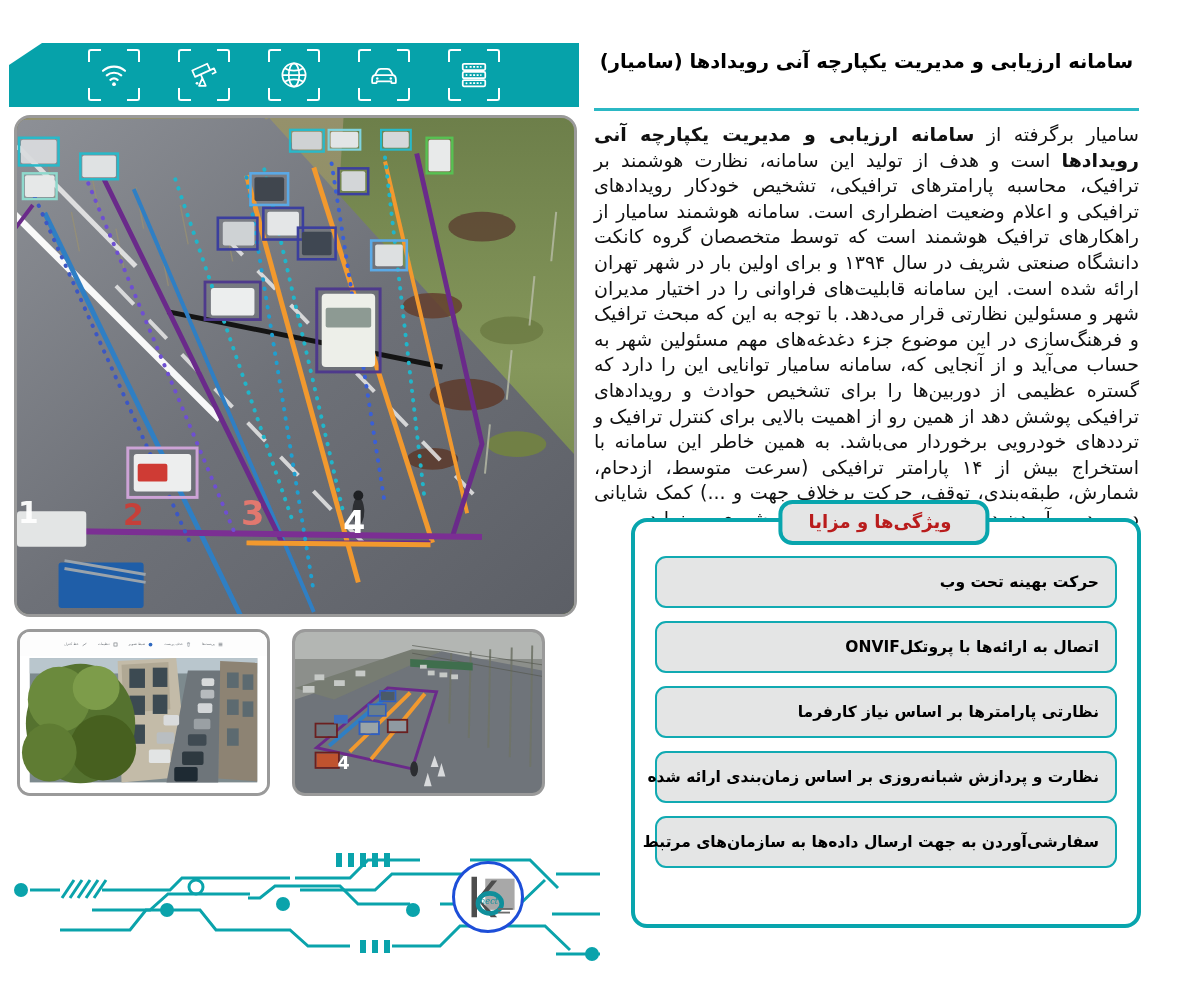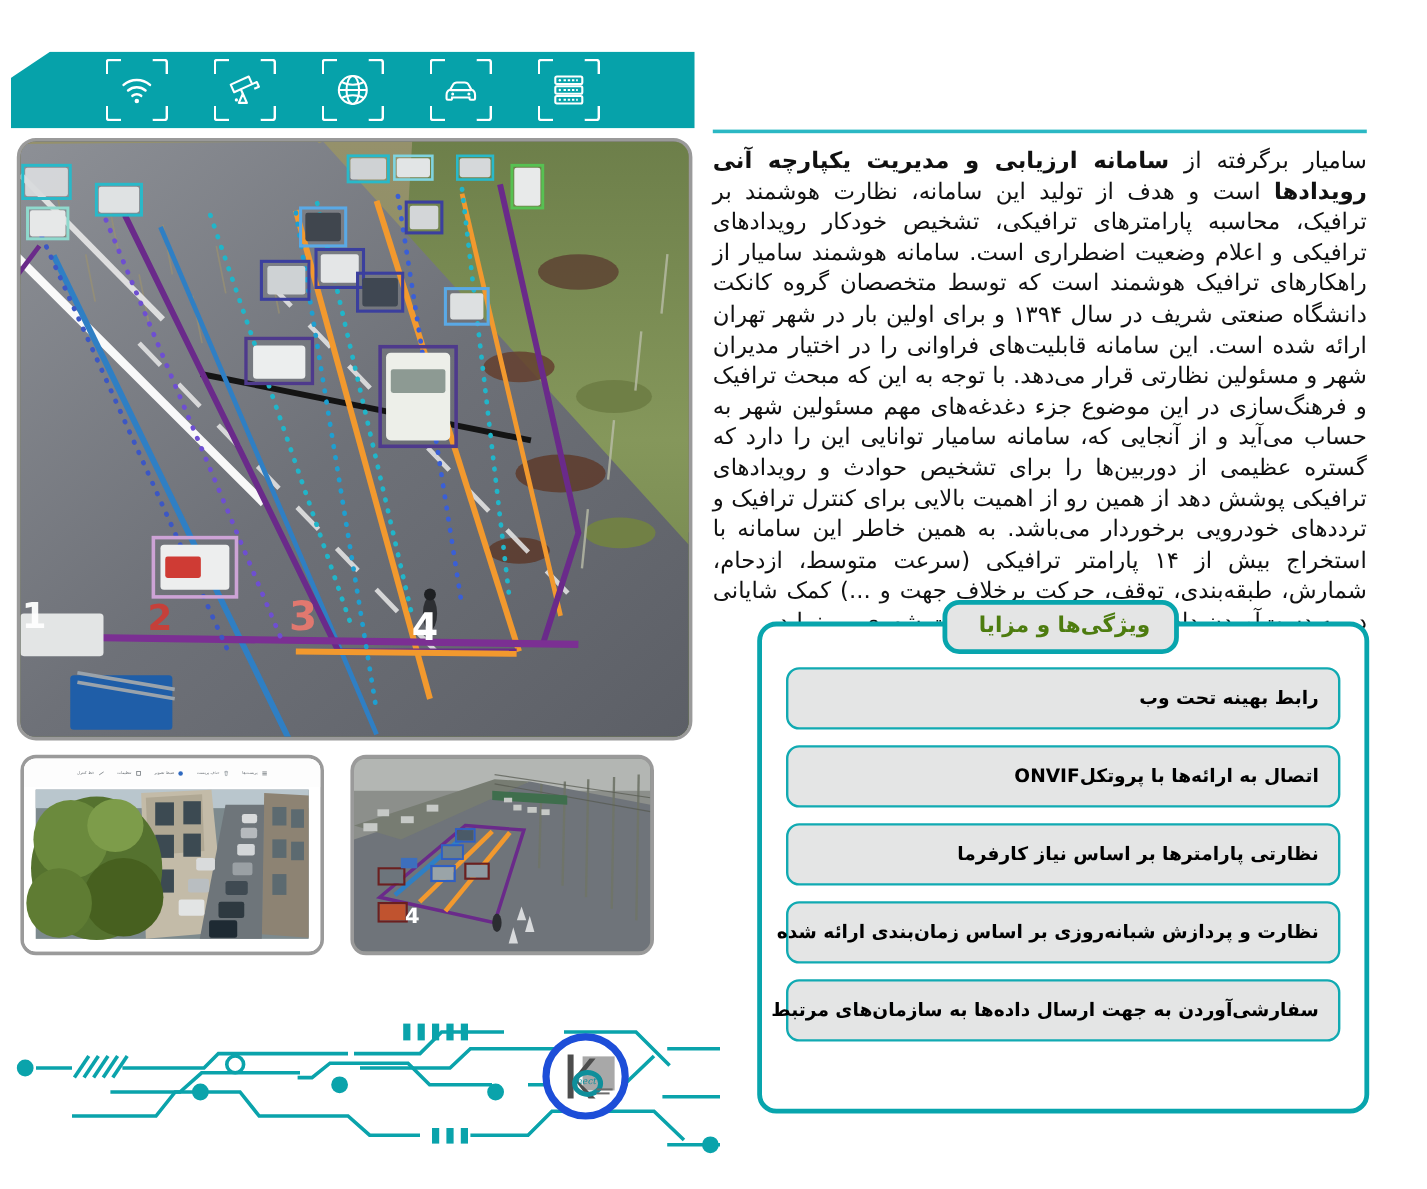--- a/index.html
+++ b/index.html
@@ -43,22 +43,22 @@
     border-radius: 16px;
     background: #ffffff;
   }
   .features-head {
     position: absolute; right: 50%; top: 500px;
     transform: translateX(50%);
     z-index: 5;
     background: #e4e5e5;
     border: 4px solid #08a5ad;
     border-radius: 14px;
-    padding: 7px 20px 9px 26px;
-    color: #4d7c0f;
+    padding: 7px 34px 9px 26px;
+    color: #b91c1c;
     font-size: 18px; font-weight: bold;
     white-space: nowrap;
   }
   .feature-list {
     position: absolute; right: 48px; top: 556px;
     width: 510px;
     padding: 0 24px;
     display: flex; flex-direction: column; gap: 13px;
   }
   .feature-item {
@@ -133,43 +133,44 @@
   .tb-label { font-size:3.4px; color:#6a7076; white-space:nowrap; }
   .tb-ico { width:5px; height:5px; display:block; }
   .tb-ico svg { width:100%; height:100%; }
 
   
   .circuit { position:absolute; left: 0px; top: 838px; width: 600px; height: 130px; }
   .circuit svg { display:block; width:100%; height:100%; }
   .logo-mark {
     position:absolute; left: 452px; top: 861px;
     width: 72px; height: 72px;
-    border: 6px solid #1d4ed8; border-radius: 50%;
+    border: 3px solid #1d4ed8; border-radius: 50%;
     background:#fff; overflow:hidden;
   }
   .logo-mark svg { width:100%; height:100%; display:block; }
 </style>
 </head>
 <body>
 
 <div class="page">
 
   <div class="left-col">
 
+    <div class="title">سامانه ارزیابی و مدیریت یکپارچه آنی رویدادها (سامیار)</div>
     <div class="title-rule"></div>
 
     <div class="body-text">
       <span>سامیار برگرفته از <b>سامانه ارزیابی و مدیریت یکپارچه آنی رویدادها</b> است و هدف از تولید این سامانه، نظارت هوشمند بر ترافیک، محاسبه پارامترهای ترافیکی، تشخیص خودکار رویدادهای ترافیکی و اعلام وضعیت اضطراری است. سامانه هوشمند سامیار از راهکارهای ترافیک هوشمند است که توسط متخصصان گروه کانکت دانشگاه صنعتی شریف در سال ۱۳۹۴ و برای اولین بار در شهر تهران ارائه شده است. این سامانه قابلیت‌های فراوانی را در اختیار مدیران شهر و مسئولین نظارتی قرار می‌دهد. با توجه به این که مبحث ترافیک و فرهنگ‌سازی در این موضوع جزء دغدغه‌های مهم مسئولین شهر به حساب می‌آید و از آنجایی که، سامانه سامیار توانایی این را دارد که گستره عظیمی از دوربین‌ها را برای تشخیص حوادث و رویدادهای ترافیکی پوشش دهد از همین رو از اهمیت بالایی برای کنترل ترافیک و ترددهای خودرویی برخوردار می‌باشد. به همین خاطر این سامانه با استخراج بیش از ۱۴ پارامتر ترافیکی (سرعت متوسط، ازدحام، شمارش، طبقه‌بندی، توقف، حرکت برخلاف جهت و ...) کمک شایانی در به دست‌آوردن داده‌های ارزشمند در مدیریت شهری می‌نماید.</span>
     </div>
 
     <div class="features"></div>
     <div class="features-head">ویژگی‌ها و مزایا</div>
 
     <div class="feature-list">
-      <div class="feature-item">رابط بهینه تحت وب</div>
+      <div class="feature-item">حرکت بهینه تحت وب</div>
       <div class="feature-item">اتصال به ارائه‌ها با پروتکلONVIF</div>
       <div class="feature-item">نظارتی پارامترها بر اساس نیاز کارفرما</div>
       <div class="feature-item">نظارت و پردازش شبانه‌روزی بر اساس زمان‌بندی ارائه شده</div>
       <div class="feature-item">سفارشی‌آوردن به جهت ارسال داده‌ها به سازمان‌های مرتبط</div>
     </div>
   </div>
 
   <div class="right-col">
 
     <div class="banner">

